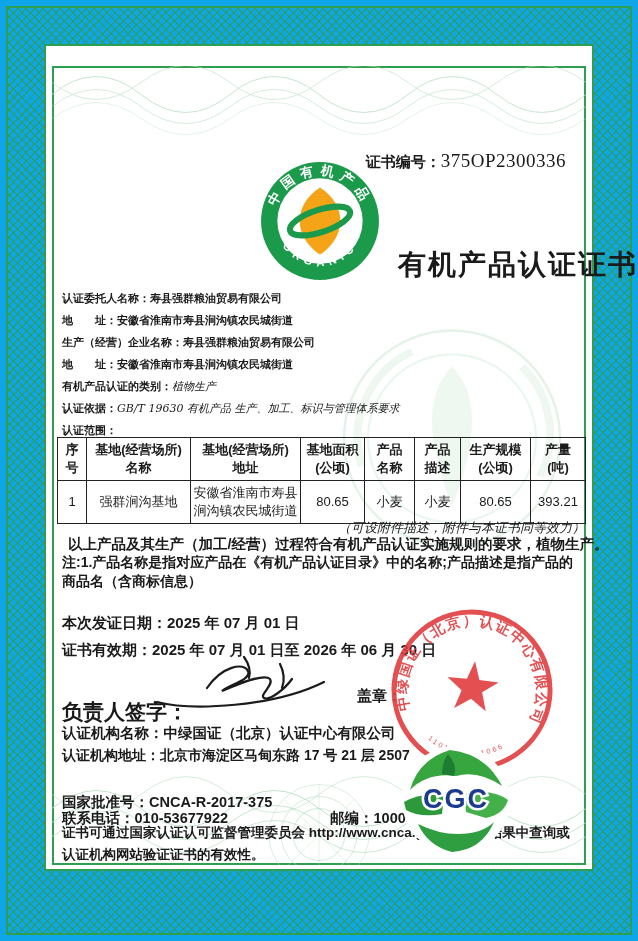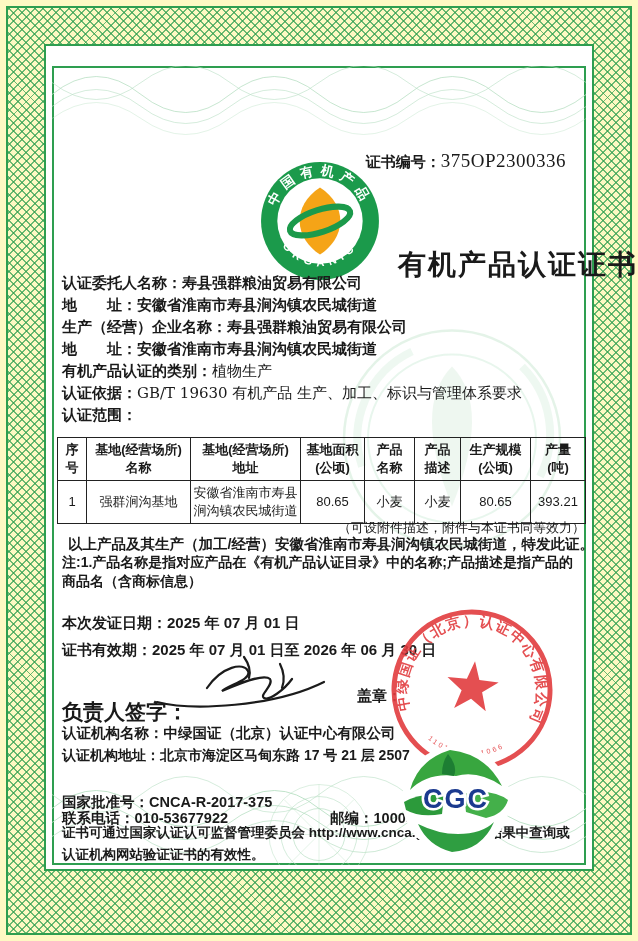--- a/index.html
+++ b/index.html
@@ -1,37 +1,37 @@
 <!DOCTYPE html>
 <html><head>
 <meta charset="utf-8">
 <style>
   html,body{margin:0;padding:0;background:#e8e8e8;}
-  .cert{position:relative;width:638px;height:941px;background:#fef9c3;overflow:hidden;
+  .cert{position:relative;width:638px;height:941px;background:#0ea5e9;overflow:hidden;
         font-family:"Liberation Sans",sans-serif;color:#1a1a1a;margin:0 auto;}
   
   .hatch{position:absolute;inset:6px;border:2px solid #2e9e50;
          background:
            repeating-linear-gradient(45deg,rgba(46,158,80,.70) 0 1.4px,transparent 1.4px 6px),
            repeating-linear-gradient(-45deg,rgba(46,158,80,.70) 0 1.4px,transparent 1.4px 6px);}
   .hatchmask{position:absolute;left:44px;top:44px;right:44px;bottom:70px;
              background:#fff;border:2px solid #2e9e50;}
   .innerline{position:absolute;left:52px;top:66px;right:52px;bottom:76px;
              border:2px solid #2e9e50;z-index:1;}
   .wm{position:absolute;left:52px;top:66px;width:534px;height:799px;z-index:1;}
   
   .abs{position:absolute;z-index:2;}
   .b{font-weight:700;}
-  .kai{font-family:"DejaVu Serif","Liberation Serif",serif;font-weight:400;}
+  .kai{font-family:"DejaVu Serif","Liberation Serif",serif;font-weight:400;font-style:italic;}
   .cert-number{top:150px;left:0;width:100%;text-align:right;padding-right:72px;
                box-sizing:border-box;font-size:15px;font-weight:700;}
   .cert-number .num{font-family:"Liberation Serif",serif;font-size:19px;font-weight:400;letter-spacing:.5px;}
   .org-logo{left:258px;top:159px;width:124px;height:124px;}
   .title{top:246px;left:0;width:100%;text-align:right;font-size:28px;font-weight:900;letter-spacing:2px;}
-  .info{left:62px;top:272px;width:524px;font-size:15px;font-weight:700;}
+  .info{left:62px;top:287px;width:524px;font-size:11px;font-weight:700;}
   .info .line{height:22px;line-height:22px;white-space:nowrap;}
   table.scope{position:absolute;left:57px;top:437px;width:528px;z-index:2;
               border-collapse:collapse;text-align:center;font-size:13px;table-layout:fixed;}
   table.scope th,table.scope td{border:1.4px solid #222;padding:1px 1px;line-height:1.4;}
   table.scope th{font-weight:700;height:40px;}
   table.scope td{height:40px;font-weight:400;}
   .pre{white-space:pre-line;}
   .attach-note{left:57px;top:519px;width:528px;text-align:right;font-size:13px;}
   .stmt1{left:68px;top:535px;width:524px;font-size:14.5px;font-weight:700;white-space:nowrap;}
   .stmt2{left:62px;top:553px;width:524px;font-size:14px;font-weight:700;line-height:19px;}
@@ -156,21 +156,21 @@
         <td>小麦</td>
         <td>小麦</td>
         <td>80.65</td>
         <td>393.21</td>
       </tr>
     </tbody>
   </table>
 
   <div class="abs attach-note kai">（可设附件描述，附件与本证书同等效力）</div>
 
-  <div class="abs stmt1">以上产品及其生产（加工/经营）安徽省淮南市寿县涧沟镇农民城街道，特发此证。</div>
+  <div class="abs stmt1">以上产品及其生产（加工/经营）过程符合有机产品认证实施规则的要求，植物生产。</div>
   <div class="abs stmt2">注:1.产品名称是指对应产品在《有机产品认证目录》中的名称;产品描述是指产品的商品名（含商标信息）</div>
 
   <div class="abs d2"><span>本次发证日期：</span><span>2025 年 07 月 01 日</span></div>
   <div class="abs d3"><span>证书有效期：</span><span>2025 年 07 月 01 日至 2026 年 06 月 30 日</span></div>
 
   <svg class="abs sig" viewBox="0 0 180 66">
     <g stroke="#1b1b1b" stroke-width="2.2" fill="none" stroke-linecap="round">
       <path d="M55,38 C70,16 92,12 96,21 C100,30 76,35 70,41 C86,34 112,23 118,29 C122,35 107,45 112,48 C117,51 132,40 140,29"></path>
       <path d="M5,52 C40,61 122,57 172,32"></path>
       <path d="M92,7 C97,14 99,21 97,28"></path>

